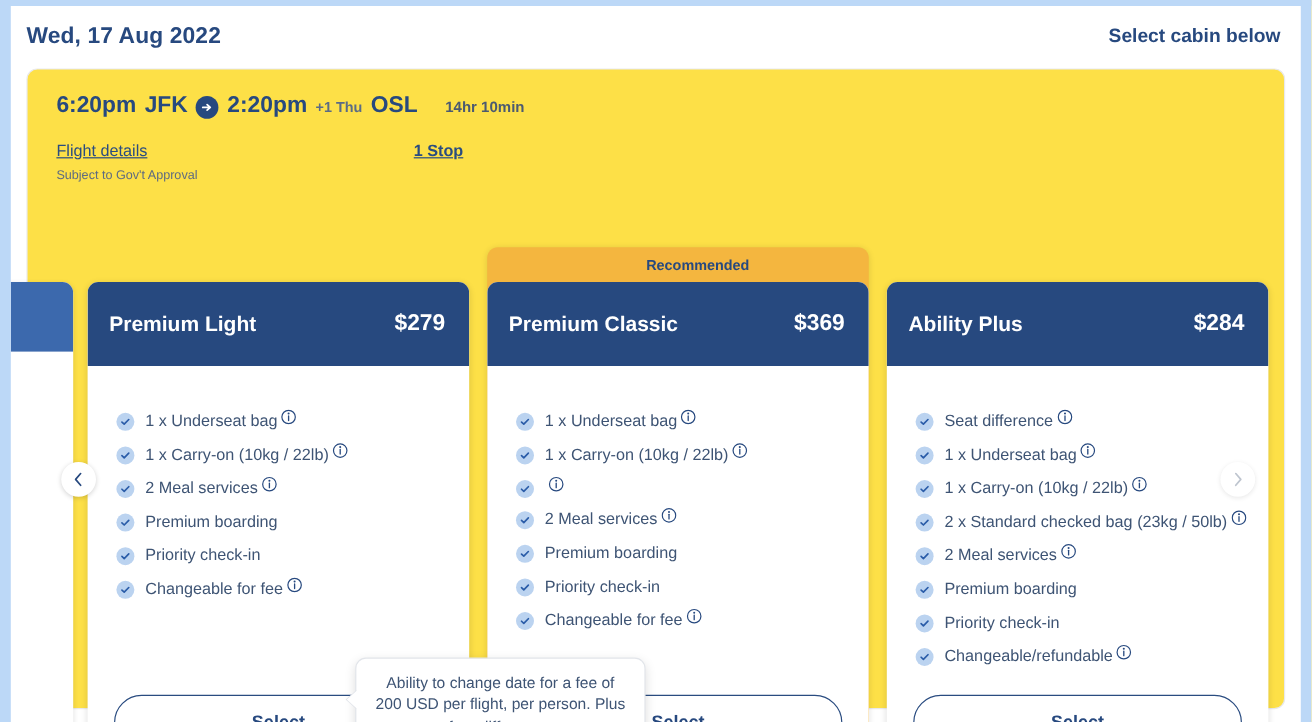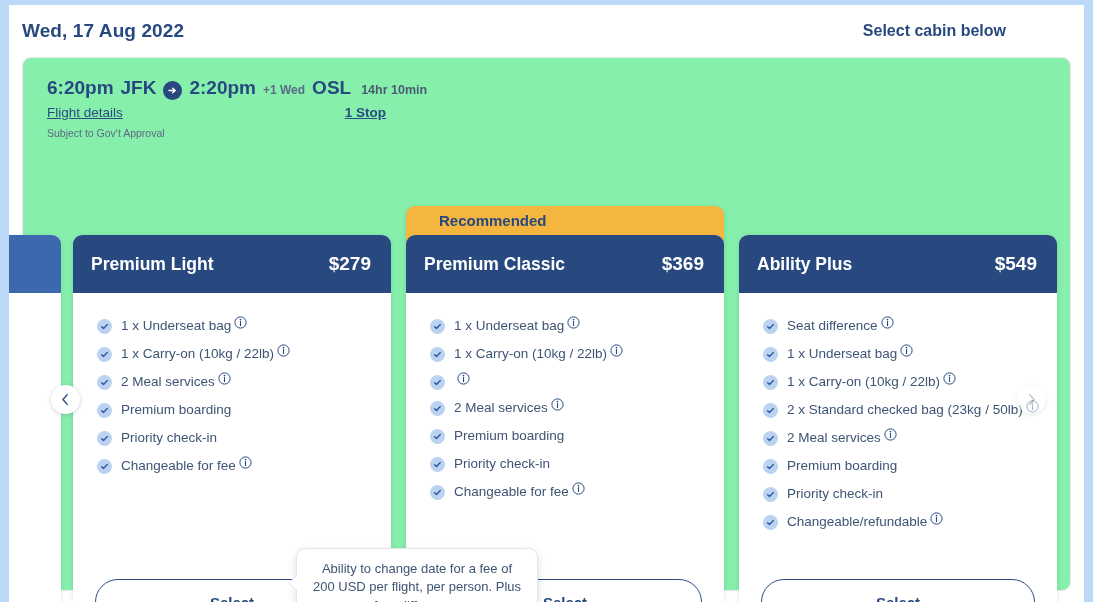--- a/index.html
+++ b/index.html
@@ -56,29 +56,28 @@
   .top-date {
     font-size: 19px;
     font-weight: bold;
     color: #27497f;
     letter-spacing: .1px;
   }
   .top-right {
     font-size: 16px;
     font-weight: bold;
     color: #27497f;
-    margin-right: 61px;
   }
 
   
   .panel {
     position: relative;
     margin: 0 13px;
     height: 534px;
-    background: #86efac;
+    background: #fde047;
     border: 1px solid #e9e9eb;
     border-radius: 9px;
   }
 
   
   .flight-summary { padding: 19px 0 0 24px; }
 
   .route-line {
     display: flex;
     align-items: baseline;
@@ -105,27 +104,27 @@
   .arrow-circle svg { display: block; }
   .route-plus {
     font-size: 12px;
     font-weight: bold;
     color: #5b6b85;
   }
   .route-dur {
     font-size: 12.5px;
     font-weight: bold;
     color: #4c5a70;
-    margin-left: 3px;
+    margin-left: 16px;
   }
 
   .links-line {
     display: flex;
     align-items: flex-end;
-    margin-top: 6px;
+    margin-top: 19px;
   }
   .link {
     font-size: 13.5px;
     color: #2a4c80;
     text-decoration: underline;
     cursor: pointer;
   }
   .link-stop { margin-left: 222px; font-weight: bold; }
 
   .gov-note {
@@ -183,56 +182,57 @@
     height: 439px;
     background: #f4b63f;
     border-radius: 9px;
     box-shadow: 0 1px 5px rgba(0,0,0,.12);
     overflow: hidden;
   }
   .rec-label {
     height: 30px;
     line-height: 30px;
     padding-left: 33px;
-    font-size: 15px;
+    font-size: 12px;
     font-weight: bold;
     color: #27497f;
+    text-align: center;
   }
   .rec-wrapper .fare-card.c2 {
     position: absolute;
     left: 0;
     top: 29px;
     width: 318px;
     height: 410px;
     box-shadow: none;
   }
 
   .card-head {
-    height: 58px;
+    height: 70px;
     background: #27497f;
     display: flex;
     align-items: center;
     justify-content: space-between;
     padding: 0 20px 0 18px;
     flex: none;
   }
   .card-title {
     font-size: 17.5px;
     font-weight: bold;
     color: #ffffff;
   }
   .card-price {
     font-size: 19px;
     font-weight: bold;
     color: #ffffff;
   }
 
   .card-body {
     flex: 1 1 auto;
-    padding: 23px 16px 0 24px;
+    padding: 36px 16px 0 24px;
   }
 
   .feature {
     display: flex;
     align-items: flex-start;
     margin-bottom: 8px;
     line-height: 1.48;
   }
   .check {
     flex: none;
@@ -349,21 +349,21 @@
     <div class="flight-summary">
       <div class="route-line">
         <span class="route-time">6:20pm</span>
         <span class="route-time">JFK</span>
         <span class="arrow-circle">
           <svg width="11" height="11" viewBox="0 0 11 11">
             <path d="M2 5.5 H8 M5.6 3.2 L8.2 5.5 L5.6 7.8" fill="none" stroke="#ffffff" stroke-width="1.5" stroke-linecap="round" stroke-linejoin="round"></path>
           </svg>
         </span>
         <span class="route-time">2:20pm</span>
-        <span class="route-plus">+1 Wed</span>
+        <span class="route-plus">+1 Thu</span>
         <span class="route-time">OSL</span>
         <span class="route-dur">14hr 10min</span>
       </div>
 
       <div class="links-line">
         <span class="link">Flight details</span>
         <span class="link link-stop">1 Stop</span>
       </div>
 
       <div class="gov-note">Subject to Gov't Approval</div>
@@ -564,21 +564,21 @@
           </div>
           <div class="card-foot">
             <button class="select-btn">Select</button>
           </div>
         </div>
       </div>
 
       <div class="fare-card c3">
         <div class="card-head">
           <span class="card-title">Ability Plus</span>
-          <span class="card-price">$549</span>
+          <span class="card-price">$284</span>
         </div>
         <div class="card-body">
           <div class="feature">
             <span class="check">
                 <svg width="9" height="9" viewBox="0 0 9 9">
                   <path d="M1.6 4.7 L3.5 6.5 L7.3 2.6" fill="none" stroke="#2a5ca8" stroke-width="1.4" stroke-linecap="round" stroke-linejoin="round"></path>
                 </svg>
               </span>
             <span class="feature-text">Seat difference</span>
               <span class="info-icon">

